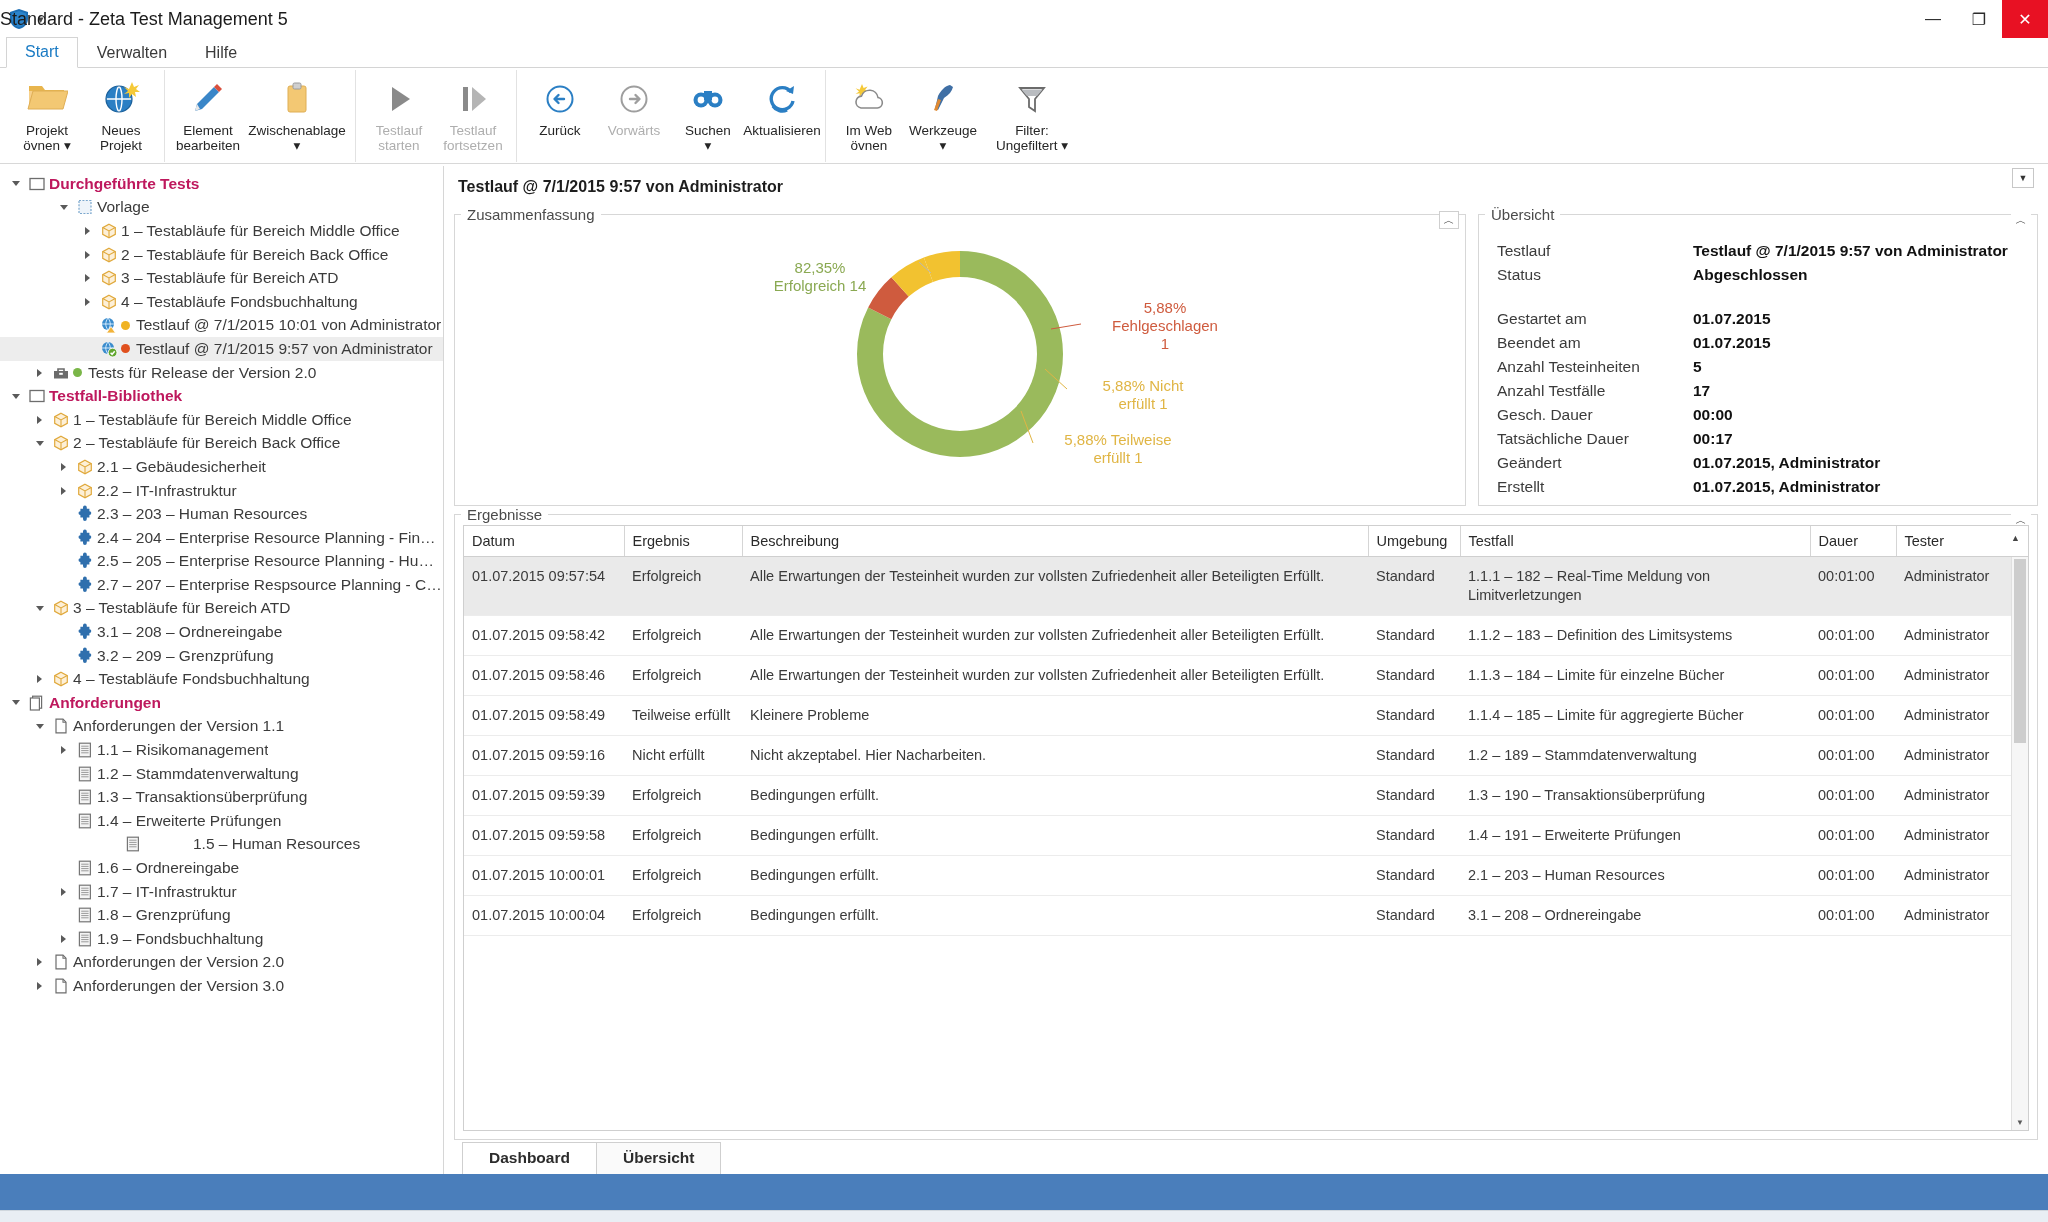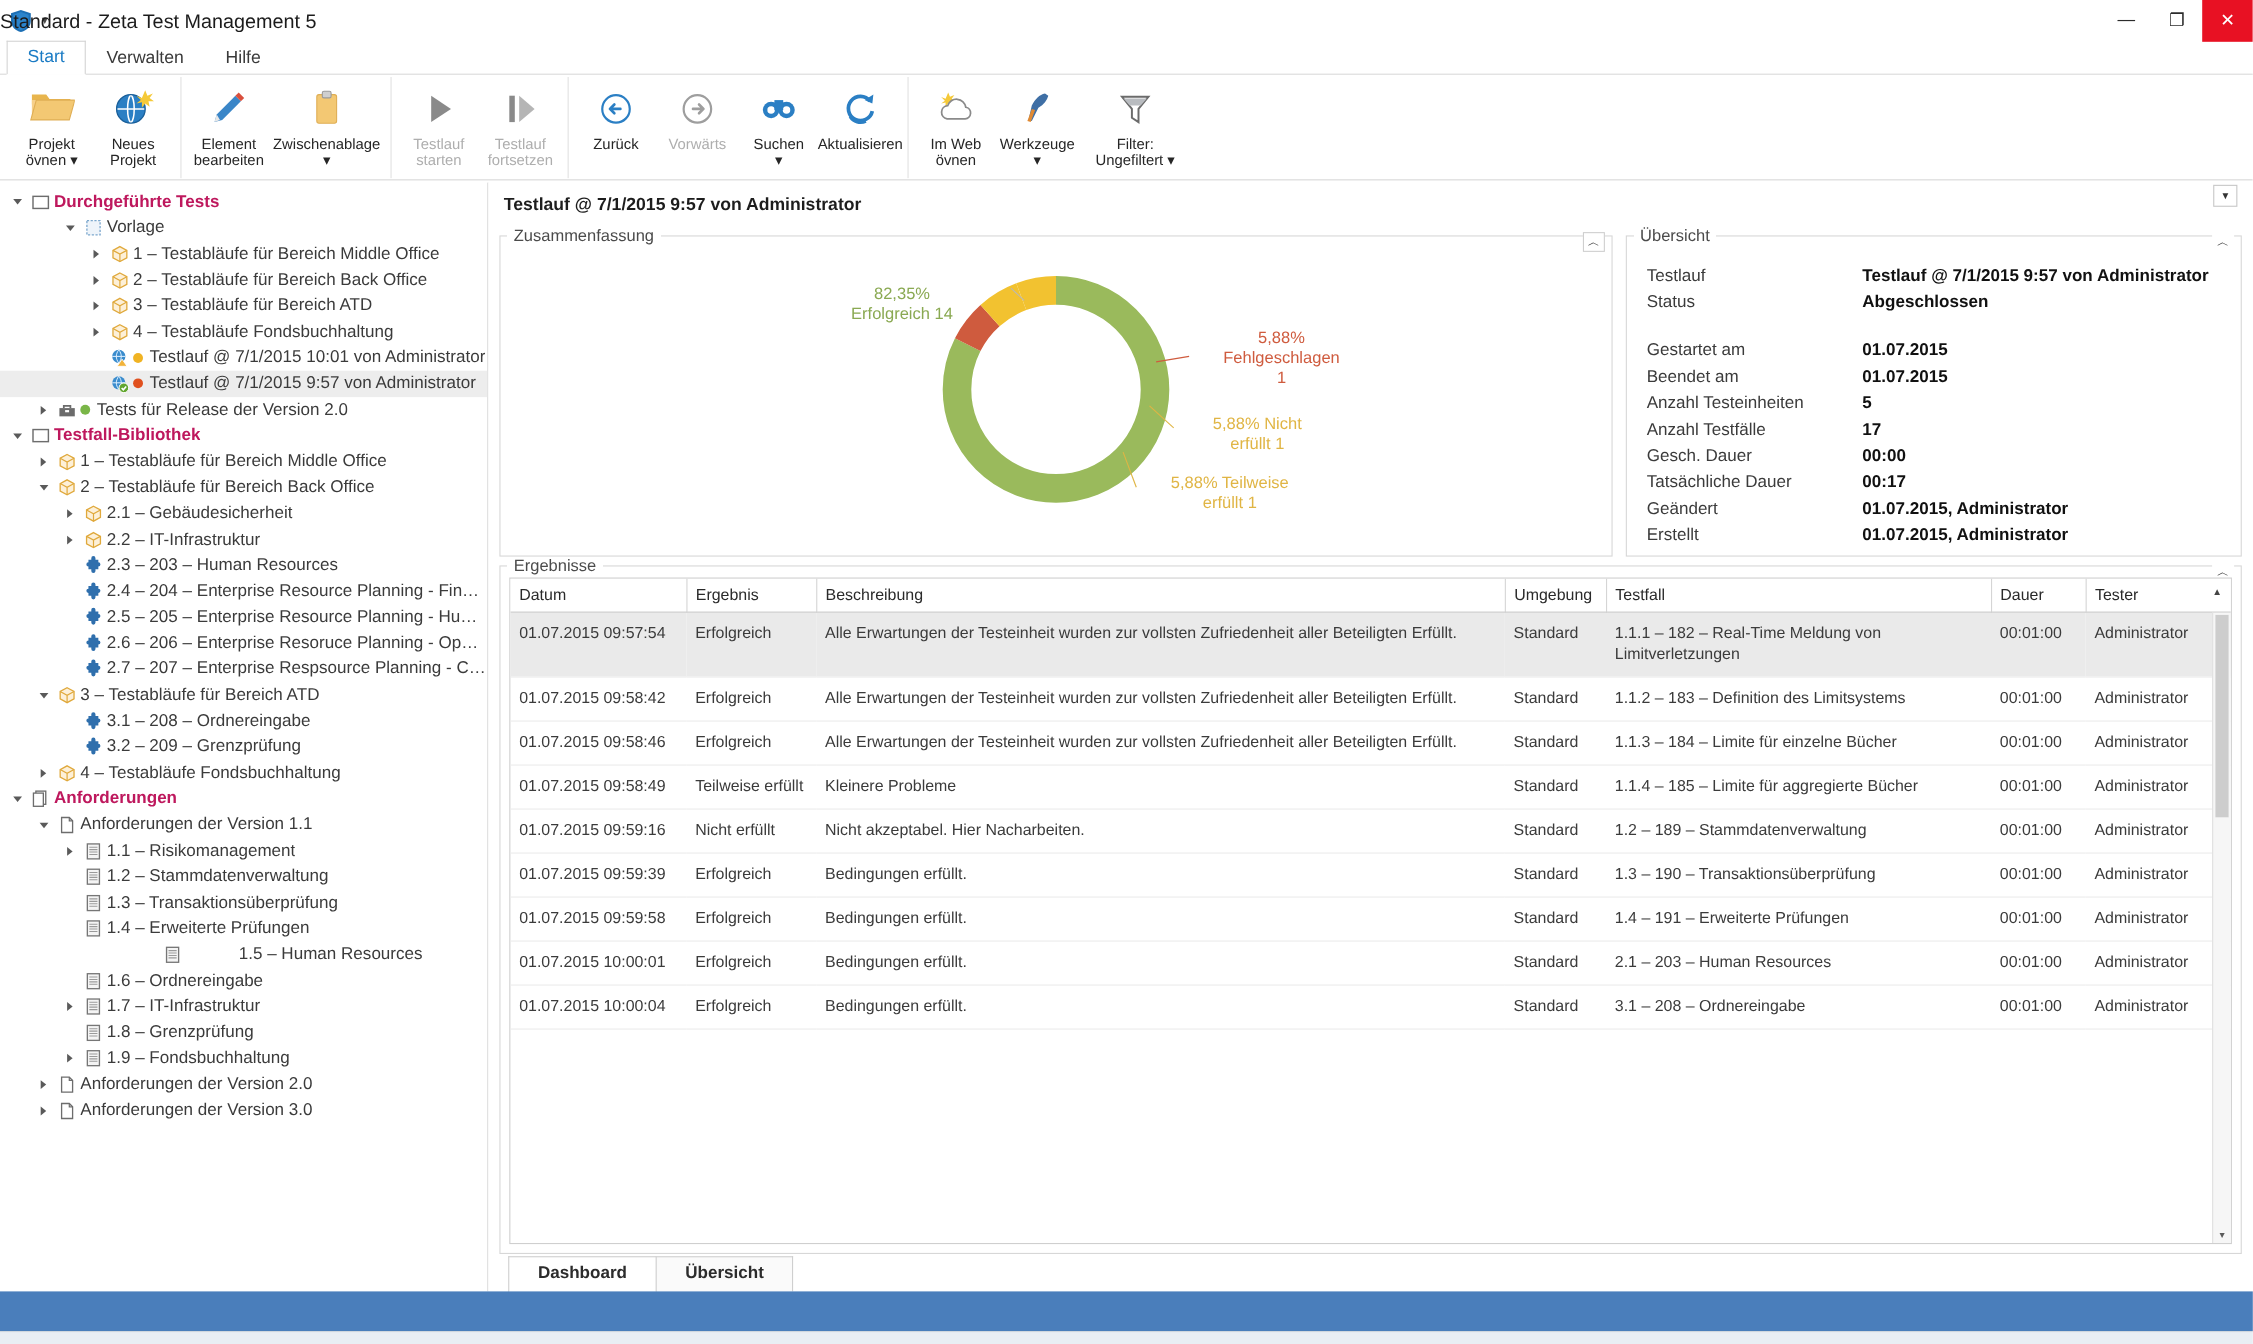--- a/index.html
+++ b/index.html
@@ -637,29 +637,20 @@
         </div>
         <span class="tlabel">2.5 – 205 – Enterprise Resource Planning - Hum...</span>
       </div>
       <div class="tr" style="padding-left: 54px;">
         <div class="tw"></div>
         <div class="ticon">
           <svg width="18" height="18" viewBox="0 0 18 18">
             <path d="M7 2.4 a1.9 1.9 0 0 1 3.8 0 v1.4 h2.6 v2.4 a1.9 1.9 0 0 1 0 3.8 v2.6 h-2.6 v1.4 a1.9 1.9 0 0 1 -3.8 0 v-1.4 H4.4 v-2.6 a1.9 1.9 0 0 1 0-3.8 V3.8 H7 Z" fill="#2f6fad"></path>
           </svg>
         </div>
-        <span class="tlabel">2.6 – 206 – Enterprise Resoruce Planning - Oper...</span>
-      </div>
-      <div class="tr" style="padding-left: 54px;">
-        <div class="tw"></div>
-        <div class="ticon">
-          <svg width="18" height="18" viewBox="0 0 18 18">
-            <path d="M7 2.4 a1.9 1.9 0 0 1 3.8 0 v1.4 h2.6 v2.4 a1.9 1.9 0 0 1 0 3.8 v2.6 h-2.6 v1.4 a1.9 1.9 0 0 1 -3.8 0 v-1.4 H4.4 v-2.6 a1.9 1.9 0 0 1 0-3.8 V3.8 H7 Z" fill="#2f6fad"></path>
-          </svg>
-        </div>
         <span class="tlabel">2.7 – 207 – Enterprise Respsource Planning - Cor...</span>
       </div>
       <div class="tr" style="padding-left: 30px;">
         <div class="tw">
           <span class="arrow-o"></span>
         </div>
         <div class="ticon">
           <svg width="18" height="18" viewBox="0 0 18 18">
             <path d="M9 2.2 L15.3 5.6 V12.4 L9 15.8 L2.7 12.4 V5.6 Z" fill="#fdf0d8" stroke="#e0a93c" stroke-width="1.2"></path>
             <path d="M2.7 5.6 L9 9 L15.3 5.6 M9 9 V15.8" fill="none" stroke="#e0a93c" stroke-width="1.1"></path>
@@ -764,21 +755,21 @@
         <div class="ticon">
           <svg width="18" height="18" viewBox="0 0 18 18">
             <rect x="3.4" y="2.2" width="11" height="13.6" fill="#f4f4f4" stroke="#767676" stroke-width="1.2"></rect>
             <g stroke="#9a9a9a" stroke-width="1">
               <path d="M5.2 5.2h7.4M5.2 7.4h7.4M5.2 9.6h7.4M5.2 11.8h7.4"></path>
             </g>
           </svg>
         </div>
         <span class="tlabel">1.4 – Erweiterte Prüfungen</span>
       </div>
-      <div class="tr" style="padding-left: 78px; gap: 48px;">
+      <div class="tr" style="padding-left: 54px; gap: 48px;">
         <div class="tw"></div>
         <div class="ticon">
           <svg width="18" height="18" viewBox="0 0 18 18">
             <rect x="3.4" y="2.2" width="11" height="13.6" fill="#f4f4f4" stroke="#767676" stroke-width="1.2"></rect>
             <g stroke="#9a9a9a" stroke-width="1">
               <path d="M5.2 5.2h7.4M5.2 7.4h7.4M5.2 9.6h7.4M5.2 11.8h7.4"></path>
             </g>
           </svg>
         </div>
         <span class="tlabel">1.5 – Human Resources</span>

